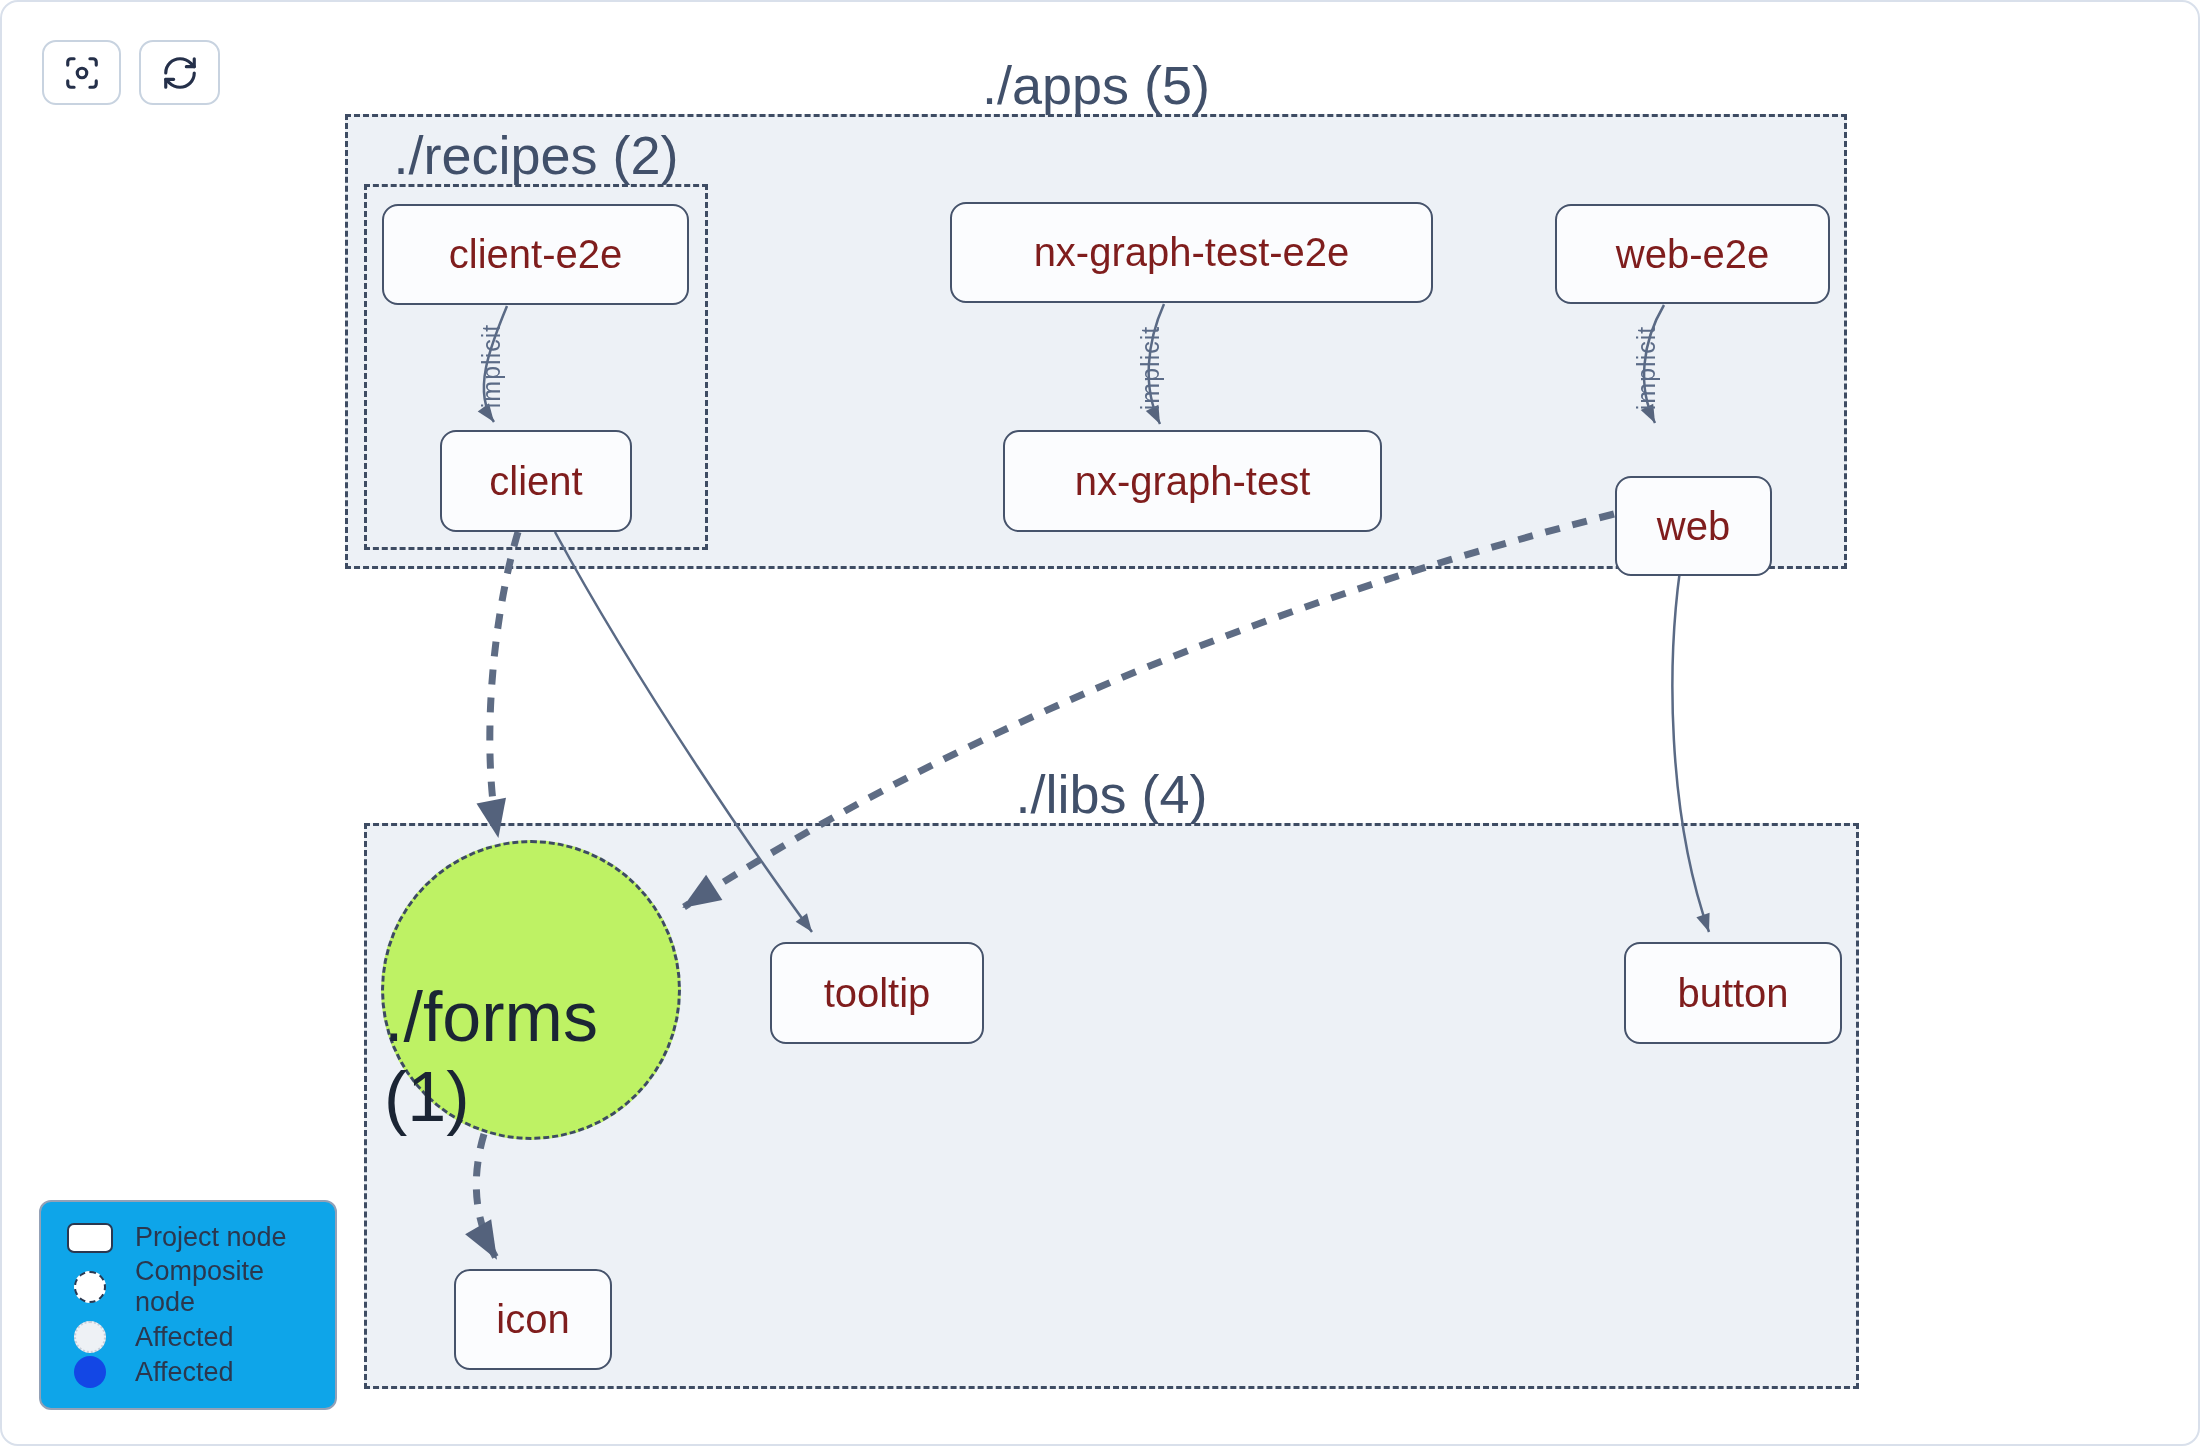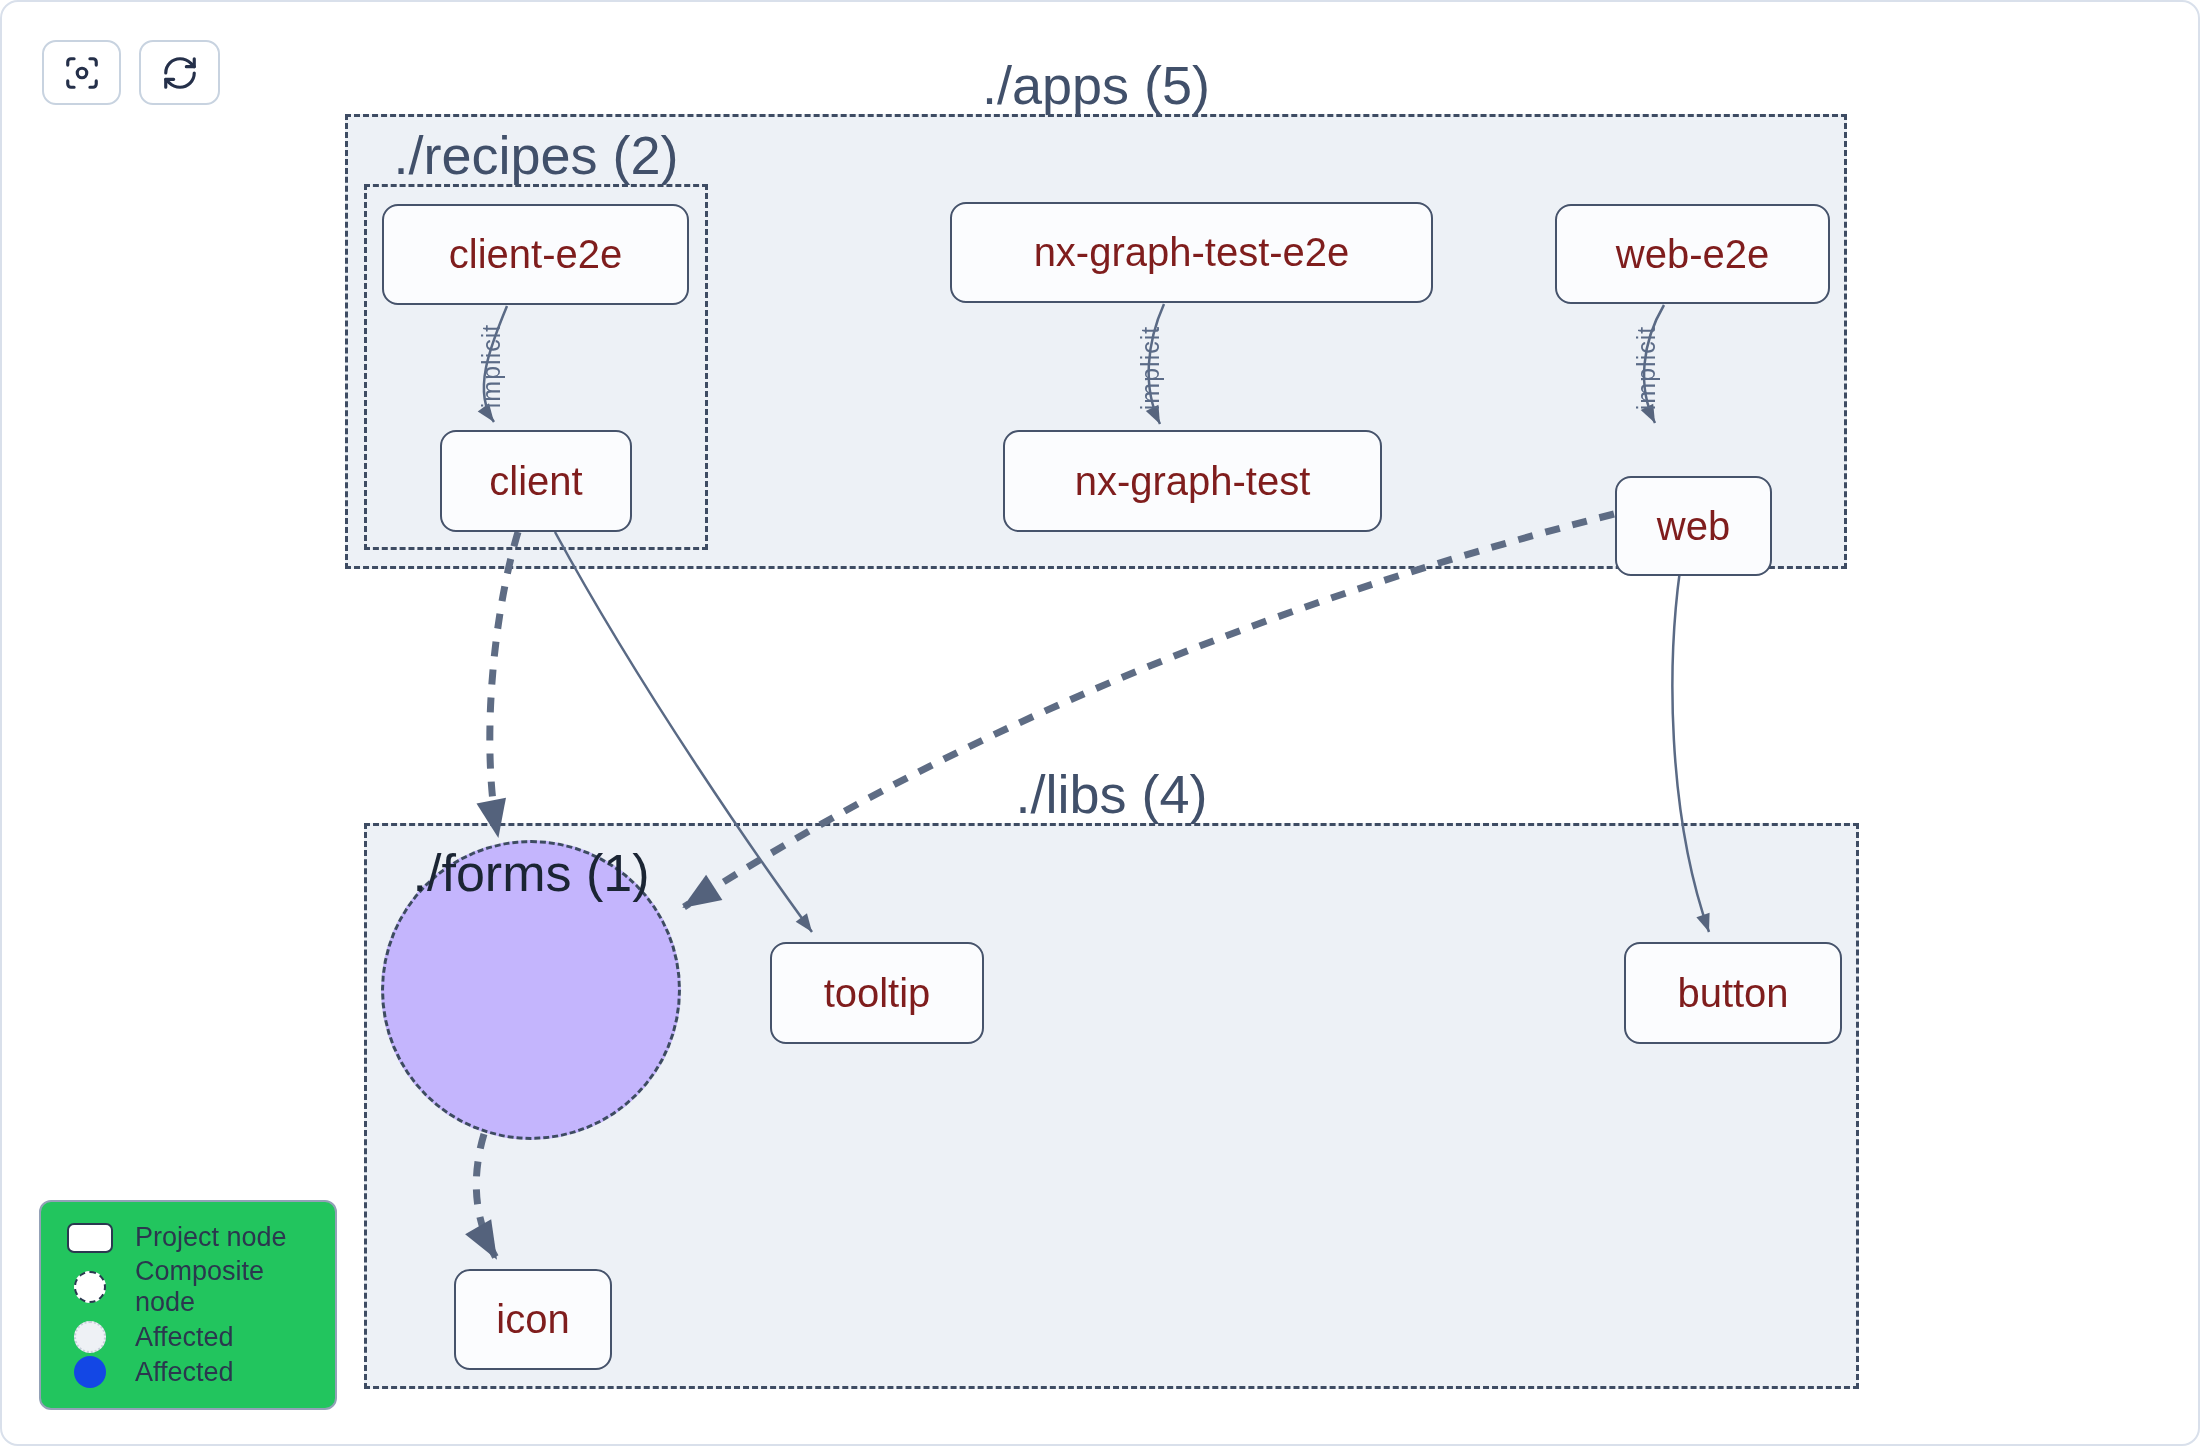--- a/index.html
+++ b/index.html
@@ -20,41 +20,41 @@
     position:absolute;border:3px dashed #3e4c63;background:#edf1f6;box-sizing:border-box;
   }
   .group.nested{background:transparent;}
   .group-title{
     position:absolute;height:58px;line-height:58px;text-align:center;
     font-size:54px;color:#41506a;white-space:nowrap;
   }
   
   .composite{
     position:absolute;border:3px dashed #3d4b61;border-radius:50%;
-    background:#c4b5fd;display:flex;align-items:flex-start;justify-content:center;
-    box-sizing:border-box;font-size:52px;color:#1b2534;cursor:pointer;
+    background:#bef264;display:flex;align-items:flex-end;justify-content:center;
+    box-sizing:border-box;font-size:70px;color:#1b2534;cursor:pointer;
   }
   
   .node{
     position:absolute;background:#fbfcfe;border:2.5px solid #46536b;border-radius:16px;
     display:flex;align-items:center;justify-content:center;box-sizing:border-box;
     font-size:40px;color:#7f1d1d;cursor:pointer;white-space:nowrap;
   }
   
   .edges{position:absolute;left:0;top:0;pointer-events:none;}
   .edge-thin{stroke:#5a6a85;stroke-width:2.5;fill:none;}
   .edge-thick{stroke:#5e6c84;stroke-width:7;fill:none;stroke-dasharray:15 13;}
   .edge-label{
     position:absolute;font-size:25px;color:#5b6b87;letter-spacing:1px;
     transform:translate(-50%,-50%) rotate(-90deg);white-space:nowrap;
   }
   
   .legend{
     position:absolute;left:37px;top:1198px;width:298px;height:210px;
-    background:#22c55e;border:2px solid #93a1b7;border-radius:12px;box-sizing:border-box;
+    background:#0ea5e9;border:2px solid #93a1b7;border-radius:12px;box-sizing:border-box;
     display:flex;flex-direction:column;justify-content:space-between;padding:20px 18px;
   }
   .legend-row{display:flex;align-items:center;}
   .legend-icon-cell{width:62px;display:flex;align-items:center;justify-content:center;flex:0 0 62px;}
   .legend-label{font-size:27px;color:#2b374e;margin-left:14px;}
   .lg-rect{width:46px;height:30px;border:2.5px solid #2b3850;border-radius:7px;background:#fff;box-sizing:border-box;}
   .lg-circle-dashed{width:32px;height:32px;border:2.5px dashed #2b3850;border-radius:50%;background:#fff;box-sizing:border-box;}
   .lg-circle-dotted{width:32px;height:32px;border:2.5px dotted #c8cfdb;border-radius:50%;background:#eef1f5;box-sizing:border-box;}
   .lg-circle-solid{width:32px;height:32px;border-radius:50%;background:#1347e5;}
 </style>

